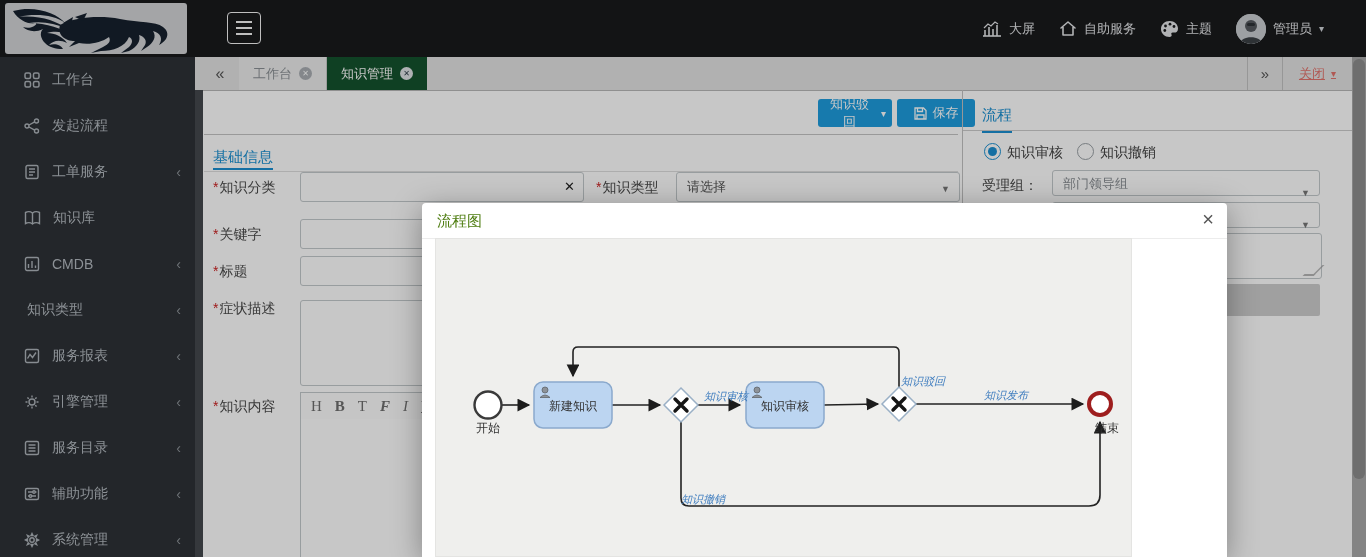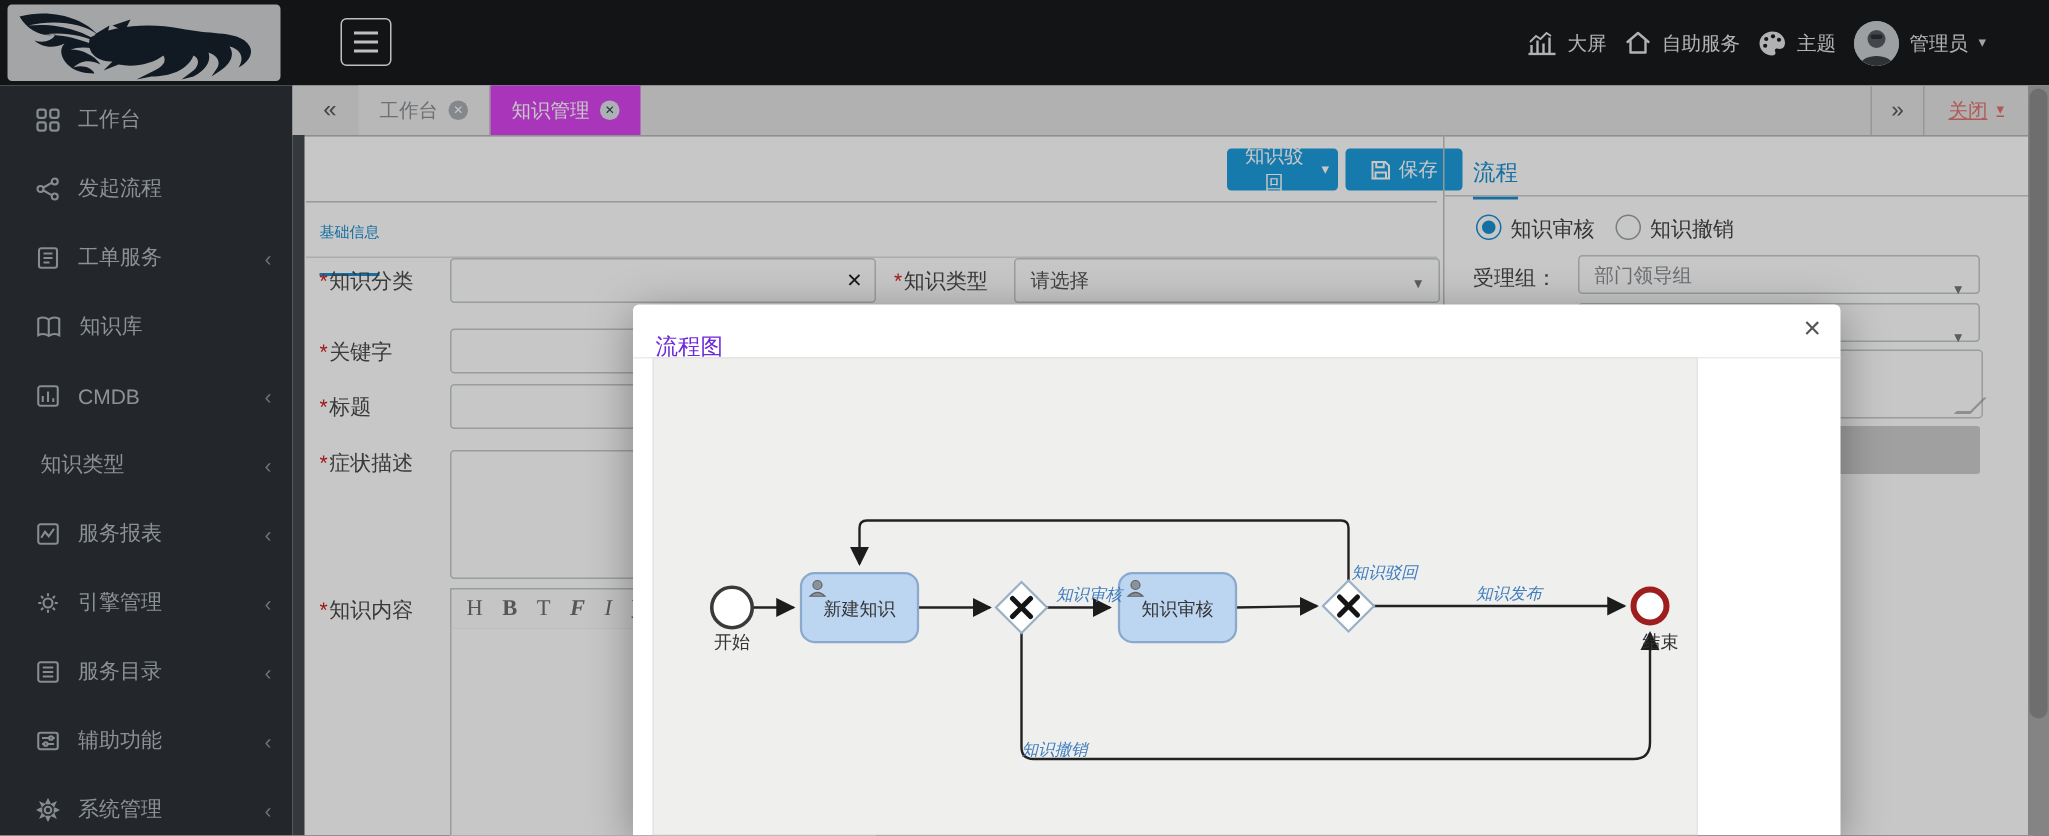--- a/index.html
+++ b/index.html
@@ -5,51 +5,51 @@
   html,body{margin:0;padding:0;background:#555;}
   .app{position:relative;width:1366px;height:557px;overflow:hidden;background:#fff;
        font-family:"Liberation Sans","DejaVu Sans",sans-serif;font-size:14px;color:#333;}
   .abs{position:absolute;}
   
   .header{left:0;top:0;width:1366px;height:57px;background:#191a1c;}
   .logo-box{left:5px;top:3px;width:182px;height:51px;background:#d2d4d6;border-radius:3px;overflow:hidden;}
   .hamburger{left:227px;top:12px;width:34px;height:32px;border:1px solid #f5f5f5;border-radius:4px;
              display:flex;flex-direction:column;justify-content:center;gap:4px;align-items:center;cursor:pointer;background:transparent;}
   .hamburger i{display:block;width:16px;height:2px;background:#f5f5f5;}
-  .hright{right:42px;top:0;height:57px;display:flex;align-items:center;gap:12px;color:#e3e5e7;font-size:13px;}
+  .hright{right:42px;top:0;height:57px;display:flex;align-items:center;gap:24px;color:#e3e5e7;font-size:13px;}
   .hitem{display:flex;align-items:center;gap:7px;cursor:pointer;white-space:nowrap;}
   .avatar{width:30px;height:30px;border-radius:50%;background:#b9bdc1;overflow:hidden;position:relative;}
   .avatar svg{position:absolute;left:0;top:0;}
   .caret{font-size:10px;color:#cfd3d7;}
   
   .sidebar{left:0;top:57px;width:195px;height:500px;background:#2d3136;}
   .snav{display:flex;flex-direction:column;}
   .sitem{height:46px;display:flex;align-items:center;padding:0 14px 0 24px;color:#b4bac0;cursor:pointer;gap:12px;font-size:14px;}
   .sitem svg{flex:0 0 auto;}
   .sitem .slabel{flex:1 1 auto;}
   .schev{color:#8d9399;font-size:14px;}
   
   .tabbar{left:195px;top:57px;width:1171px;height:33px;background:#e3e3e3;border-bottom:1px solid #b8b8b8;}
   .tab-collapse{left:10px;top:0;height:33px;width:30px;display:flex;align-items:center;justify-content:center;color:#555;font-size:16px;cursor:pointer;}
   .tabs{left:44px;top:0;height:33px;display:flex;}
   .tab{height:33px;display:flex;align-items:center;gap:7px;padding:0 14px;font-size:13px;color:#8b9095;background:#ececec;border-right:1px solid #c9c9c9;cursor:pointer;}
-  .tab.active{background:#d946ef;color:#fff;border-right:none;}
+  .tab.active{background:#14532d;color:#fff;border-right:none;}
   .tclose{width:13px;height:13px;border-radius:50%;background:#a9aeb3;color:#fff;font-size:8px;line-height:13px;text-align:center;cursor:pointer;}
   .tab.active .tclose{background:#dfe3e6;color:#2f3e48;}
   .tab-right{right:14px;top:0;height:33px;display:flex;align-items:center;}
   .tsep{width:1px;height:33px;background:#c2c2c2;}
   .texpand{width:34px;text-align:center;color:#555;font-size:15px;cursor:pointer;}
   .tclose-menu{padding:0 16px;color:#e2736c;font-size:13px;cursor:pointer;display:flex;gap:6px;align-items:center;text-decoration:underline;}
   
   .gutter{left:195px;top:90px;width:8px;height:467px;background:#45484d;}
   .order-row{left:213px;top:103px;font-size:15px;color:#454545;}
   .order-row .green{color:#44a044;}
   .btn{display:flex;align-items:center;justify-content:center;gap:6px;background:#1e9dde;color:#fff;border:none;border-radius:3px;font-size:13px;cursor:pointer;}
   .divider{background:#c4c4c4;height:1px;}
-  .sec-title{font-size:10px;color:#1a8fd1;padding-bottom:20px;border-bottom:2px solid #1a8fd1;}
+  .sec-title{font-size:15px;color:#1a8fd1;padding-bottom:1px;border-bottom:2px solid #1a8fd1;}
   .flabel{font-size:14px;color:#4a4a4a;white-space:nowrap;}
   .req{color:#cc2222;margin-right:1px;}
   .tinput{background:#fff;border:1px solid #c3c9cc;border-radius:3px;}
   .clearx{position:absolute;right:8px;top:6px;font-size:13px;font-weight:bold;color:#222;cursor:pointer;}
   .selcaret{position:absolute;right:9px;top:11px;font-size:9px;color:#777;}
   .ed-toolbar{background:#fdfdfd;border:1px solid #c3c9cc;border-bottom:1px solid #d8d8d8;display:flex;align-items:center;gap:13px;padding:0 10px;color:#6f6f6f;
               font-family:"Liberation Serif","DejaVu Serif",serif;font-size:15px;}
   .ed-toolbar span{cursor:pointer;}
   .ti{font-style:italic;} .tu{text-decoration:underline;} .ts{text-decoration:line-through;} .tb{font-weight:bold;}
   
@@ -63,21 +63,21 @@
   .rsel{background:#fff;border:1px solid #c3c9cc;border-radius:3px;color:#8a8f94;font-size:13px;line-height:26px;padding:0 10px;}
   .resize-grip{position:absolute;right:2px;bottom:2px;width:9px;height:9px;border-right:2px solid #9a9a9a;border-bottom:2px solid #9a9a9a;transform:skew(-45deg) ;opacity:.7;}
   .graybar{background:#cdcdcd;border-radius:2px;}
   .page-scroll{left:1352px;top:57px;width:14px;height:500px;background:#a9a9a9;}
   .page-scroll i{position:absolute;left:1px;top:2px;width:12px;height:420px;background:#8d8d8d;border-radius:6px;display:block;}
   
   .backdrop{left:0;top:0;width:1366px;height:557px;background:rgba(0,0,0,0.22);z-index:40;}
   .modal{left:422px;top:203px;width:805px;height:354px;background:#fff;z-index:50;border-radius:4px 4px 0 0;
          box-shadow:0 6px 30px rgba(0,0,0,.35);}
   .modal-head{left:0;top:0;width:805px;height:35px;border-bottom:1px solid #ececec;}
-  .modal-title{left:15px;top:19px;font-size:15px;color:#6d28d9;}
+  .modal-title{left:15px;top:9px;font-size:15px;color:#4d7c0f;}
   .modal-close{right:13px;top:6px;font-size:20px;color:#555;cursor:pointer;line-height:20px;font-weight:300;}
   .canvas{left:13px;top:35px;width:697px;height:319px;background:#efefed;border:1px solid #e4e4e2;box-sizing:border-box;}
   .edge{stroke:#222;stroke-width:1.6;fill:none;}
   .nodetext{font-size:12px;fill:#333;}
   .edgetext{font-size:11px;font-style:italic;fill:#3f7dbf;}
 </style>
 </head>
 <body>
 
 <div class="app">

